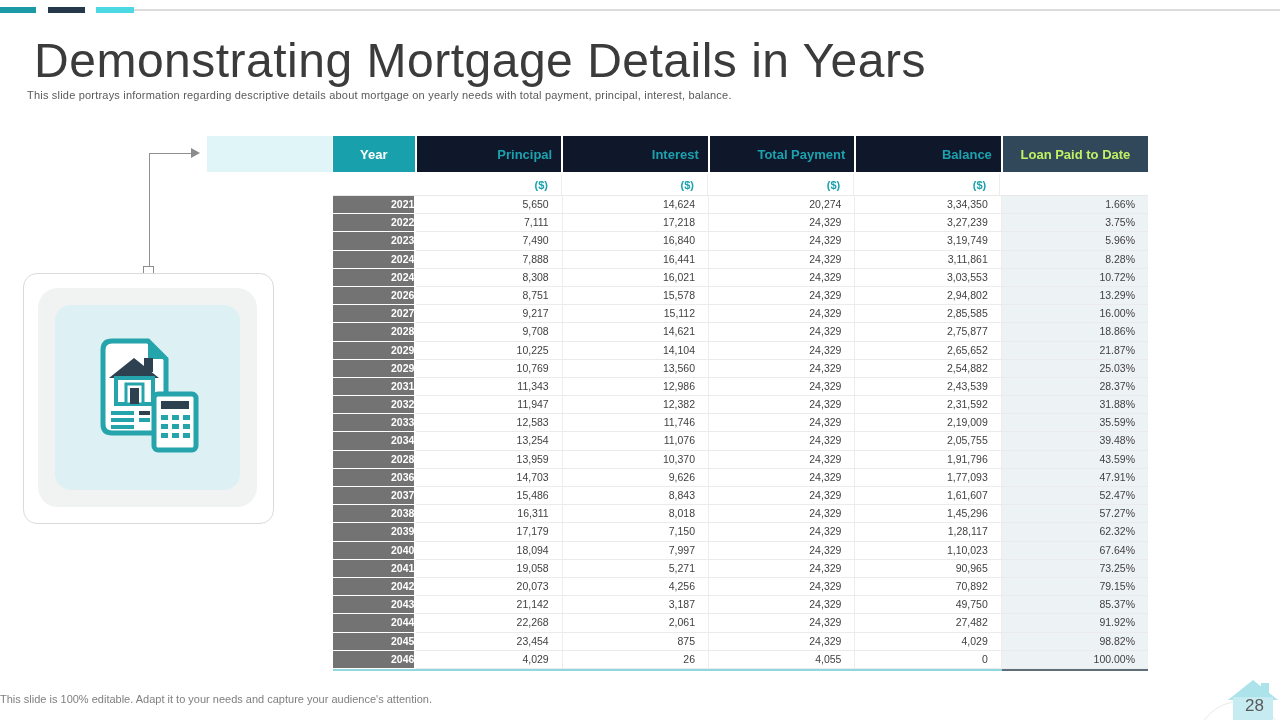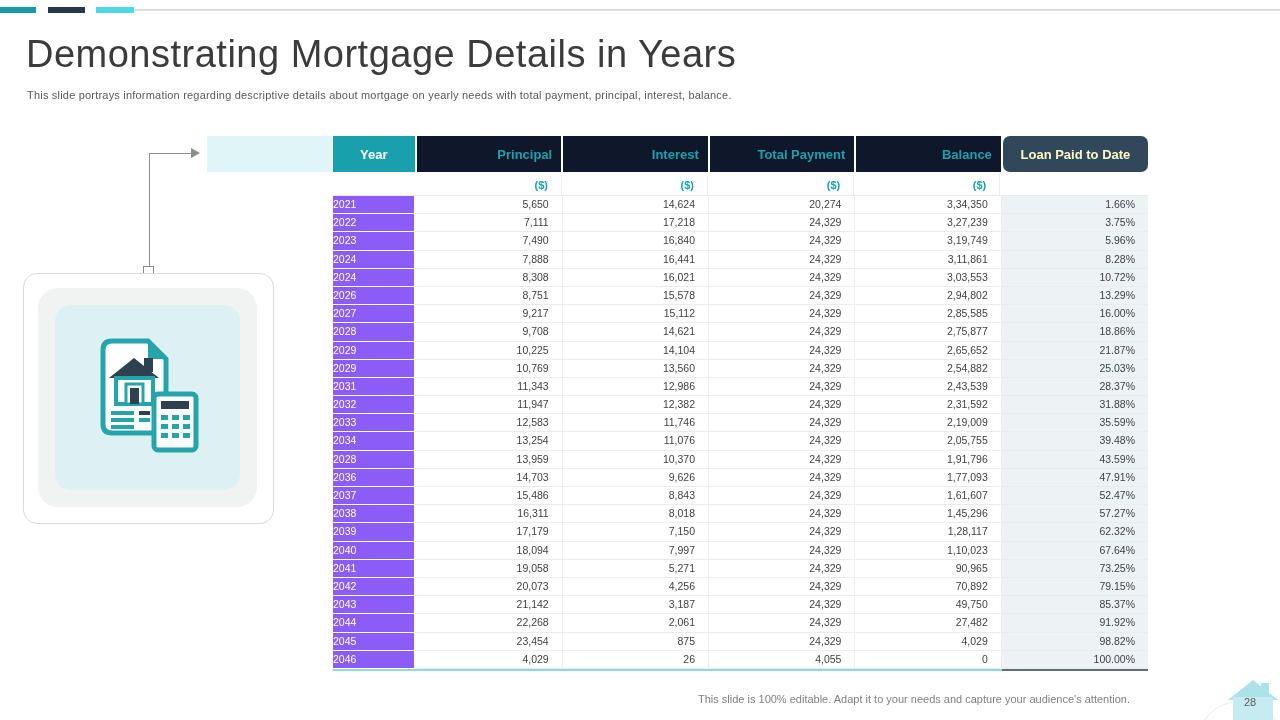--- a/index.html
+++ b/index.html
@@ -8,21 +8,21 @@
   #slide{position:relative;width:1280px;height:720px;background:#fff;}
 
   
   .top-line{left:96px;top:9px;width:1184px;height:2px;background:#DCDCDC;}
   .bar{top:7px;height:6px;}
   .bar1{left:0;width:36px;background:#1A9AA6;}
   .bar2{left:48px;width:37px;background:#25394A;}
   .bar3{left:96px;width:38px;background:#4DD9E4;}
 
   
-  .title{left:26px;top:33px;width:900px;font-size:38px;font-weight:400;color:#3B3B3B;letter-spacing:0.5px;}
+  .title{left:26px;top:33px;width:900px;font-size:48px;font-weight:400;color:#3B3B3B;letter-spacing:0.5px;text-align:right;}
   .subtitle{left:27px;top:89px;width:820px;font-size:11px;color:#595959;letter-spacing:0.2px;}
 
   
   .conn-v{left:149px;top:153px;width:1px;height:119px;background:#909090;}
   .conn-h{left:149px;top:153px;width:43px;height:1px;background:#909090;}
   .conn-arrow{left:191px;top:148px;width:0;height:0;border-left:9px solid #8C8C8C;
     border-top:5px solid transparent;border-bottom:5px solid transparent;}
   .conn-handle{left:143px;top:266px;width:9px;height:9px;background:#fff;border:1.5px solid #8C8C8C;}
 
   
@@ -32,47 +32,47 @@
   .panel-inner{left:55px;top:305px;width:185px;height:185px;background:#DDF1F4;border-radius:16px;}
   .panel-icon{left:92px;top:332px;width:112px;height:124px;}
 
   
   .band{left:207px;top:136px;width:125px;height:36px;background:#E0F5F8;}
   .table{left:333px;top:136px;width:815px;}
   .hrow{display:flex;gap:2px;height:36px;}
   .hcell{box-sizing:border-box;font-size:13px;font-weight:bold;display:flex;align-items:center;}
   .h-year{width:94px;background:#18A0AC;color:#fff;justify-content:center;}
   .h-money{width:165px;background:#0f172a;color:#1BA2AE;justify-content:flex-end;padding-right:9px;}
-  .h-loan{width:167px;background:#31485A;color:#fef9c3;justify-content:center;border-radius:7px;}
+  .h-loan{width:167px;background:#31485A;color:#bef264;justify-content:center;}
 
   .srow{display:flex;gap:2px;height:21px;margin-top:2px;border-bottom:1px solid #E9E9E9;}
   .scell{box-sizing:border-box;font-size:11px;font-weight:bold;color:#1BA2AE;display:flex;
     align-items:center;justify-content:flex-end;padding-right:13px;background:#fff;}
   .s-year{width:94px;}
   .s-money{width:165px;border-right:1px solid #F0ECE9;}
   .s-loan{width:167px;border-right:none;}
 
   .trow{display:flex;height:18.19px;}
   .tcell{box-sizing:border-box;font-size:10.5px;line-height:17px;color:#3F3F3F;
     text-align:right;padding-right:13px;border-bottom:1px solid #EBEBEB;background:#fff;}
-  .tcell.c0{width:94px;margin-right:2px;background:#8b5cf6;color:#fff;text-align:left;
-    padding-right:0;border-bottom:1px solid #FFFFFF;}
+  .tcell.c0{width:94px;margin-right:2px;background:#737373;color:#fff;text-align:right;
+    padding-right:0;border-bottom:1px solid #FFFFFF;font-weight:bold;}
   .tcell.c1,.tcell.c2,.tcell.c3,.tcell.c4{width:167px;border-right:1px solid #F0ECE9;}
   .tcell.c5{width:167px;background:#EDF2F5;border-right:none;}
   .bottom-border{display:flex;height:2px;}
   .bb-teal{width:764px;background:#8FD8DE;}
   .bb-dark{width:167px;background:#5F6E79;}
 
   
-  .footer{left:0;top:693px;width:1130px;text-align:right;font-size:11px;color:#7F7F7F;}
+  .footer{left:0;top:693px;width:1130px;text-align:left;font-size:11px;color:#7F7F7F;}
 
   
   .corner-arc{left:1196px;top:701px;width:86px;height:86px;border:1px solid #E9E9E9;border-radius:50%;}
   .house-wm{left:1228px;top:680px;width:52px;height:42px;}
-  .page-num{left:1236px;top:696px;width:28px;text-align:center;font-size:11px;color:#5A5A5A;}
+  .page-num{left:1236px;top:696px;width:28px;text-align:right;font-size:17px;color:#5A5A5A;}
 </style>
 </head>
 <body>
 
 <div id="slide">
 
   <div class="abs top-line"></div>
   <div class="abs bar bar1"></div>
   <div class="abs bar bar2"></div>
   <div class="abs bar bar3"></div>

